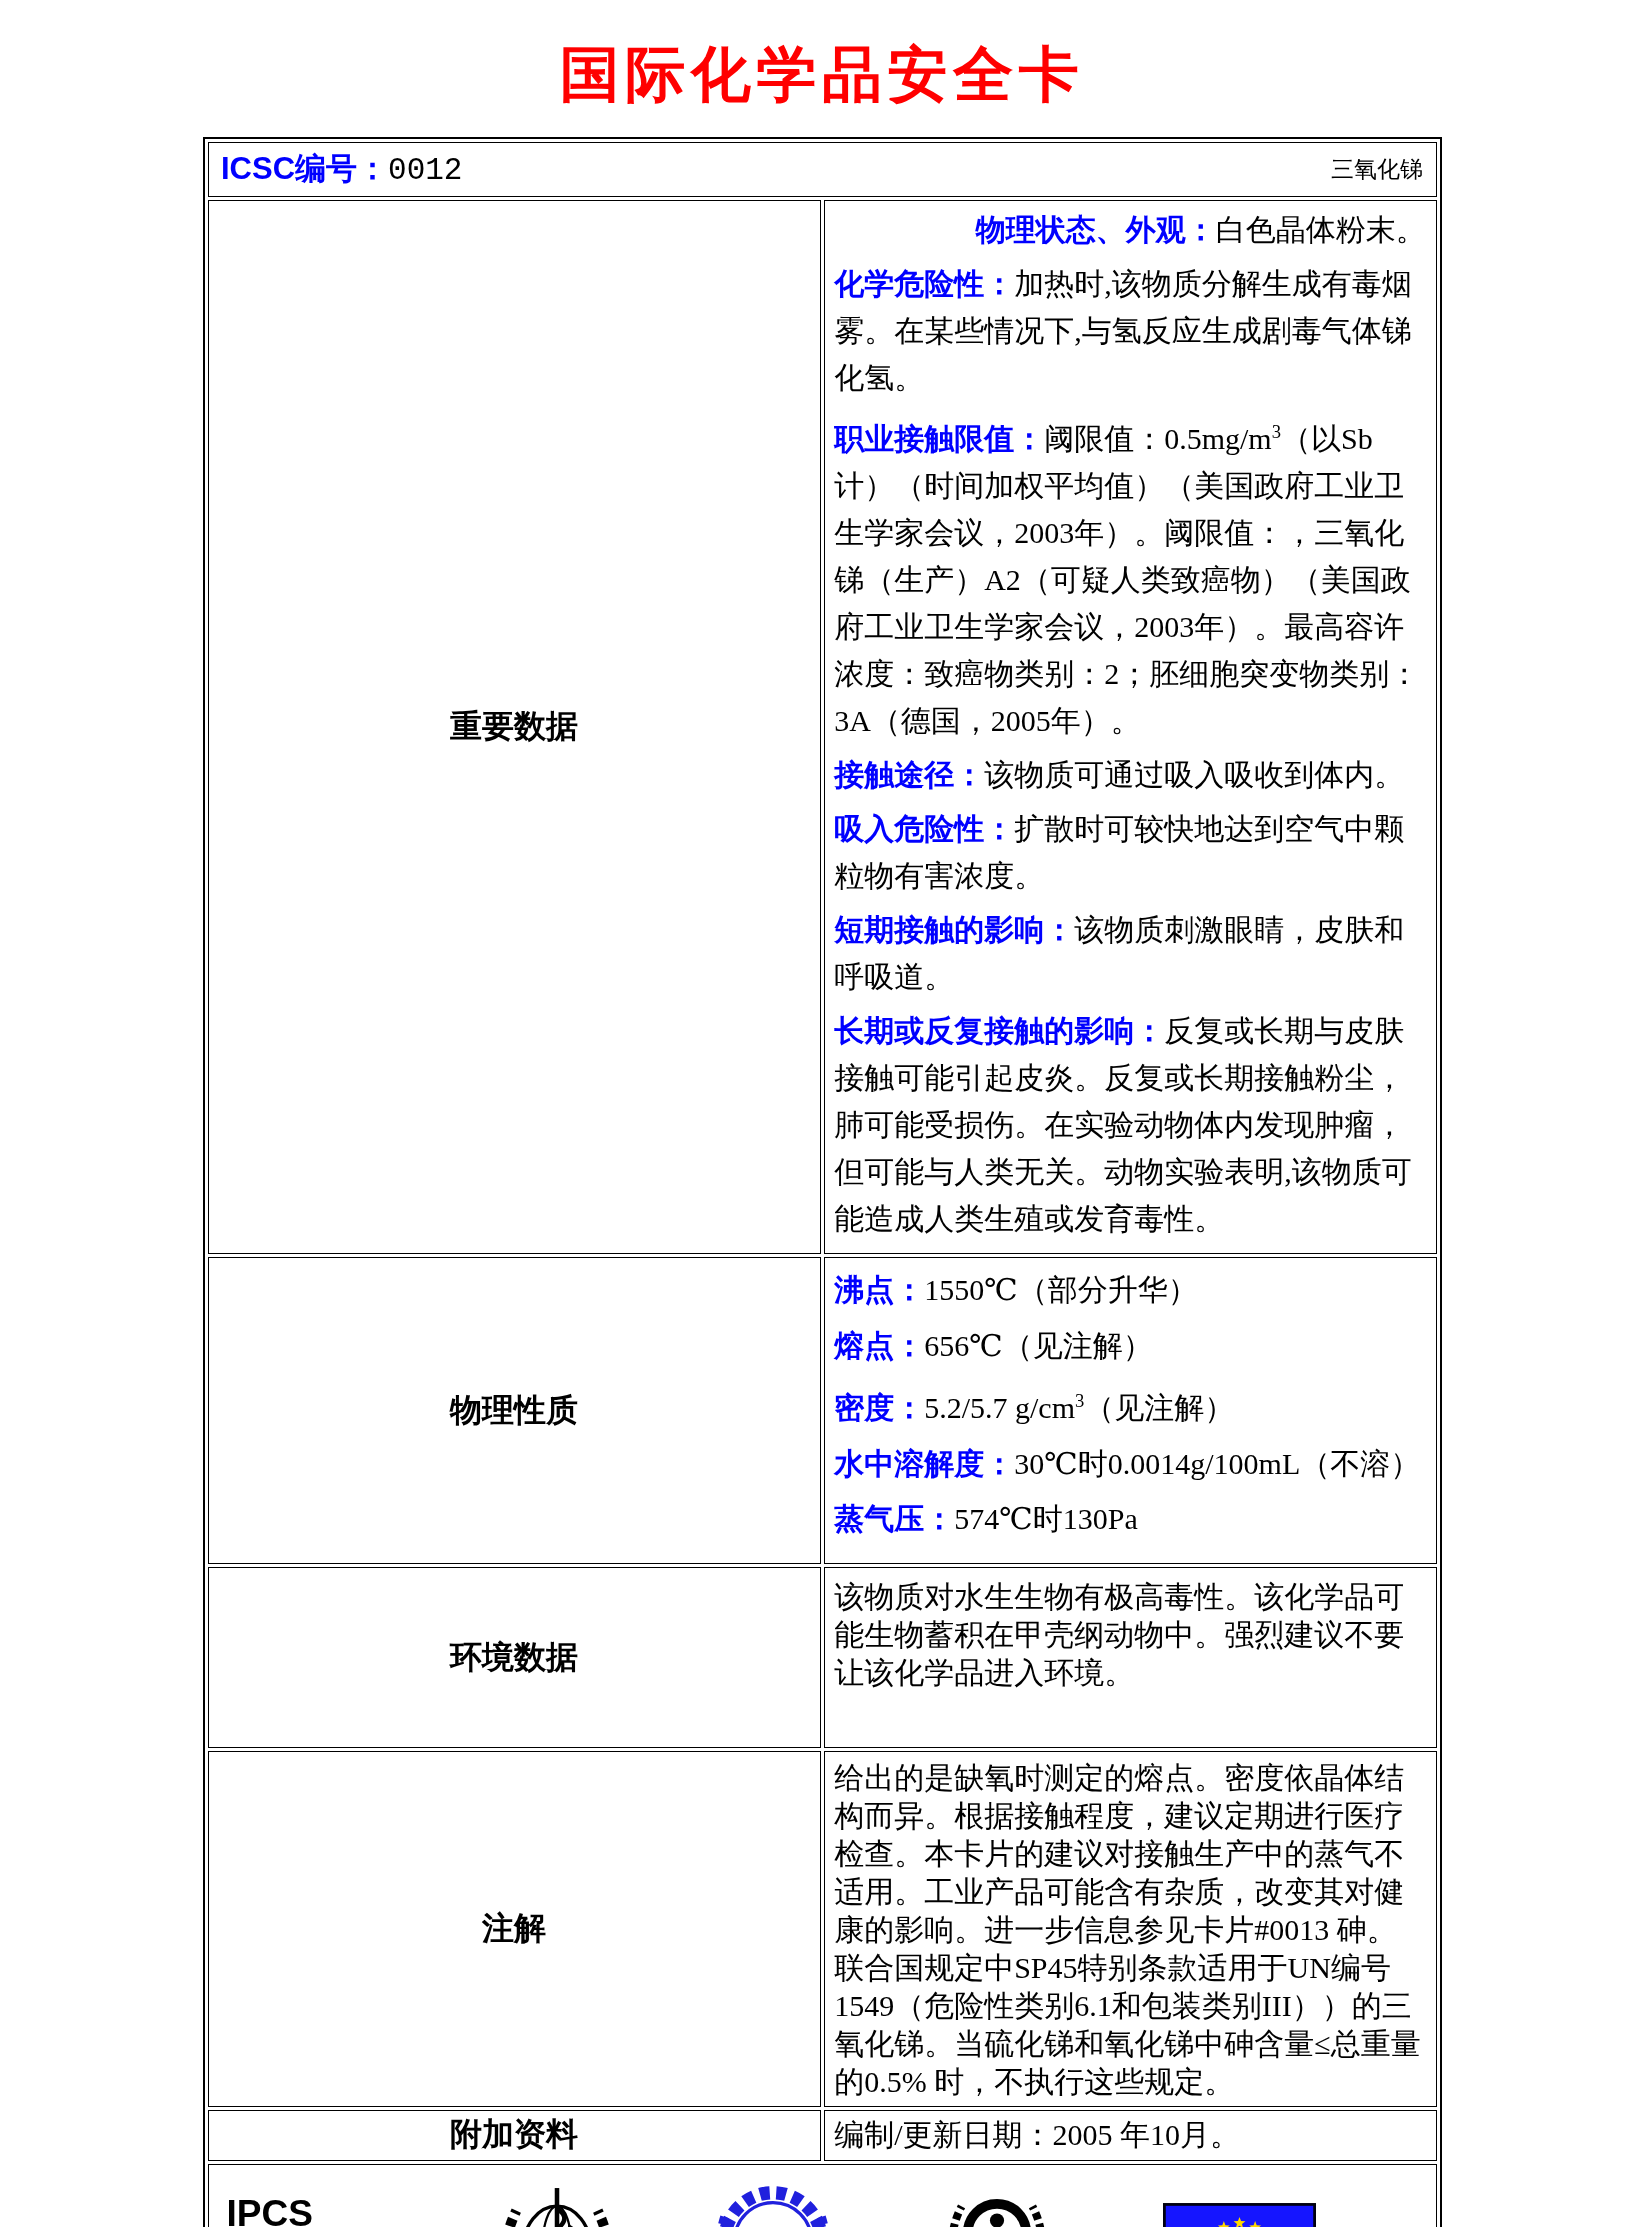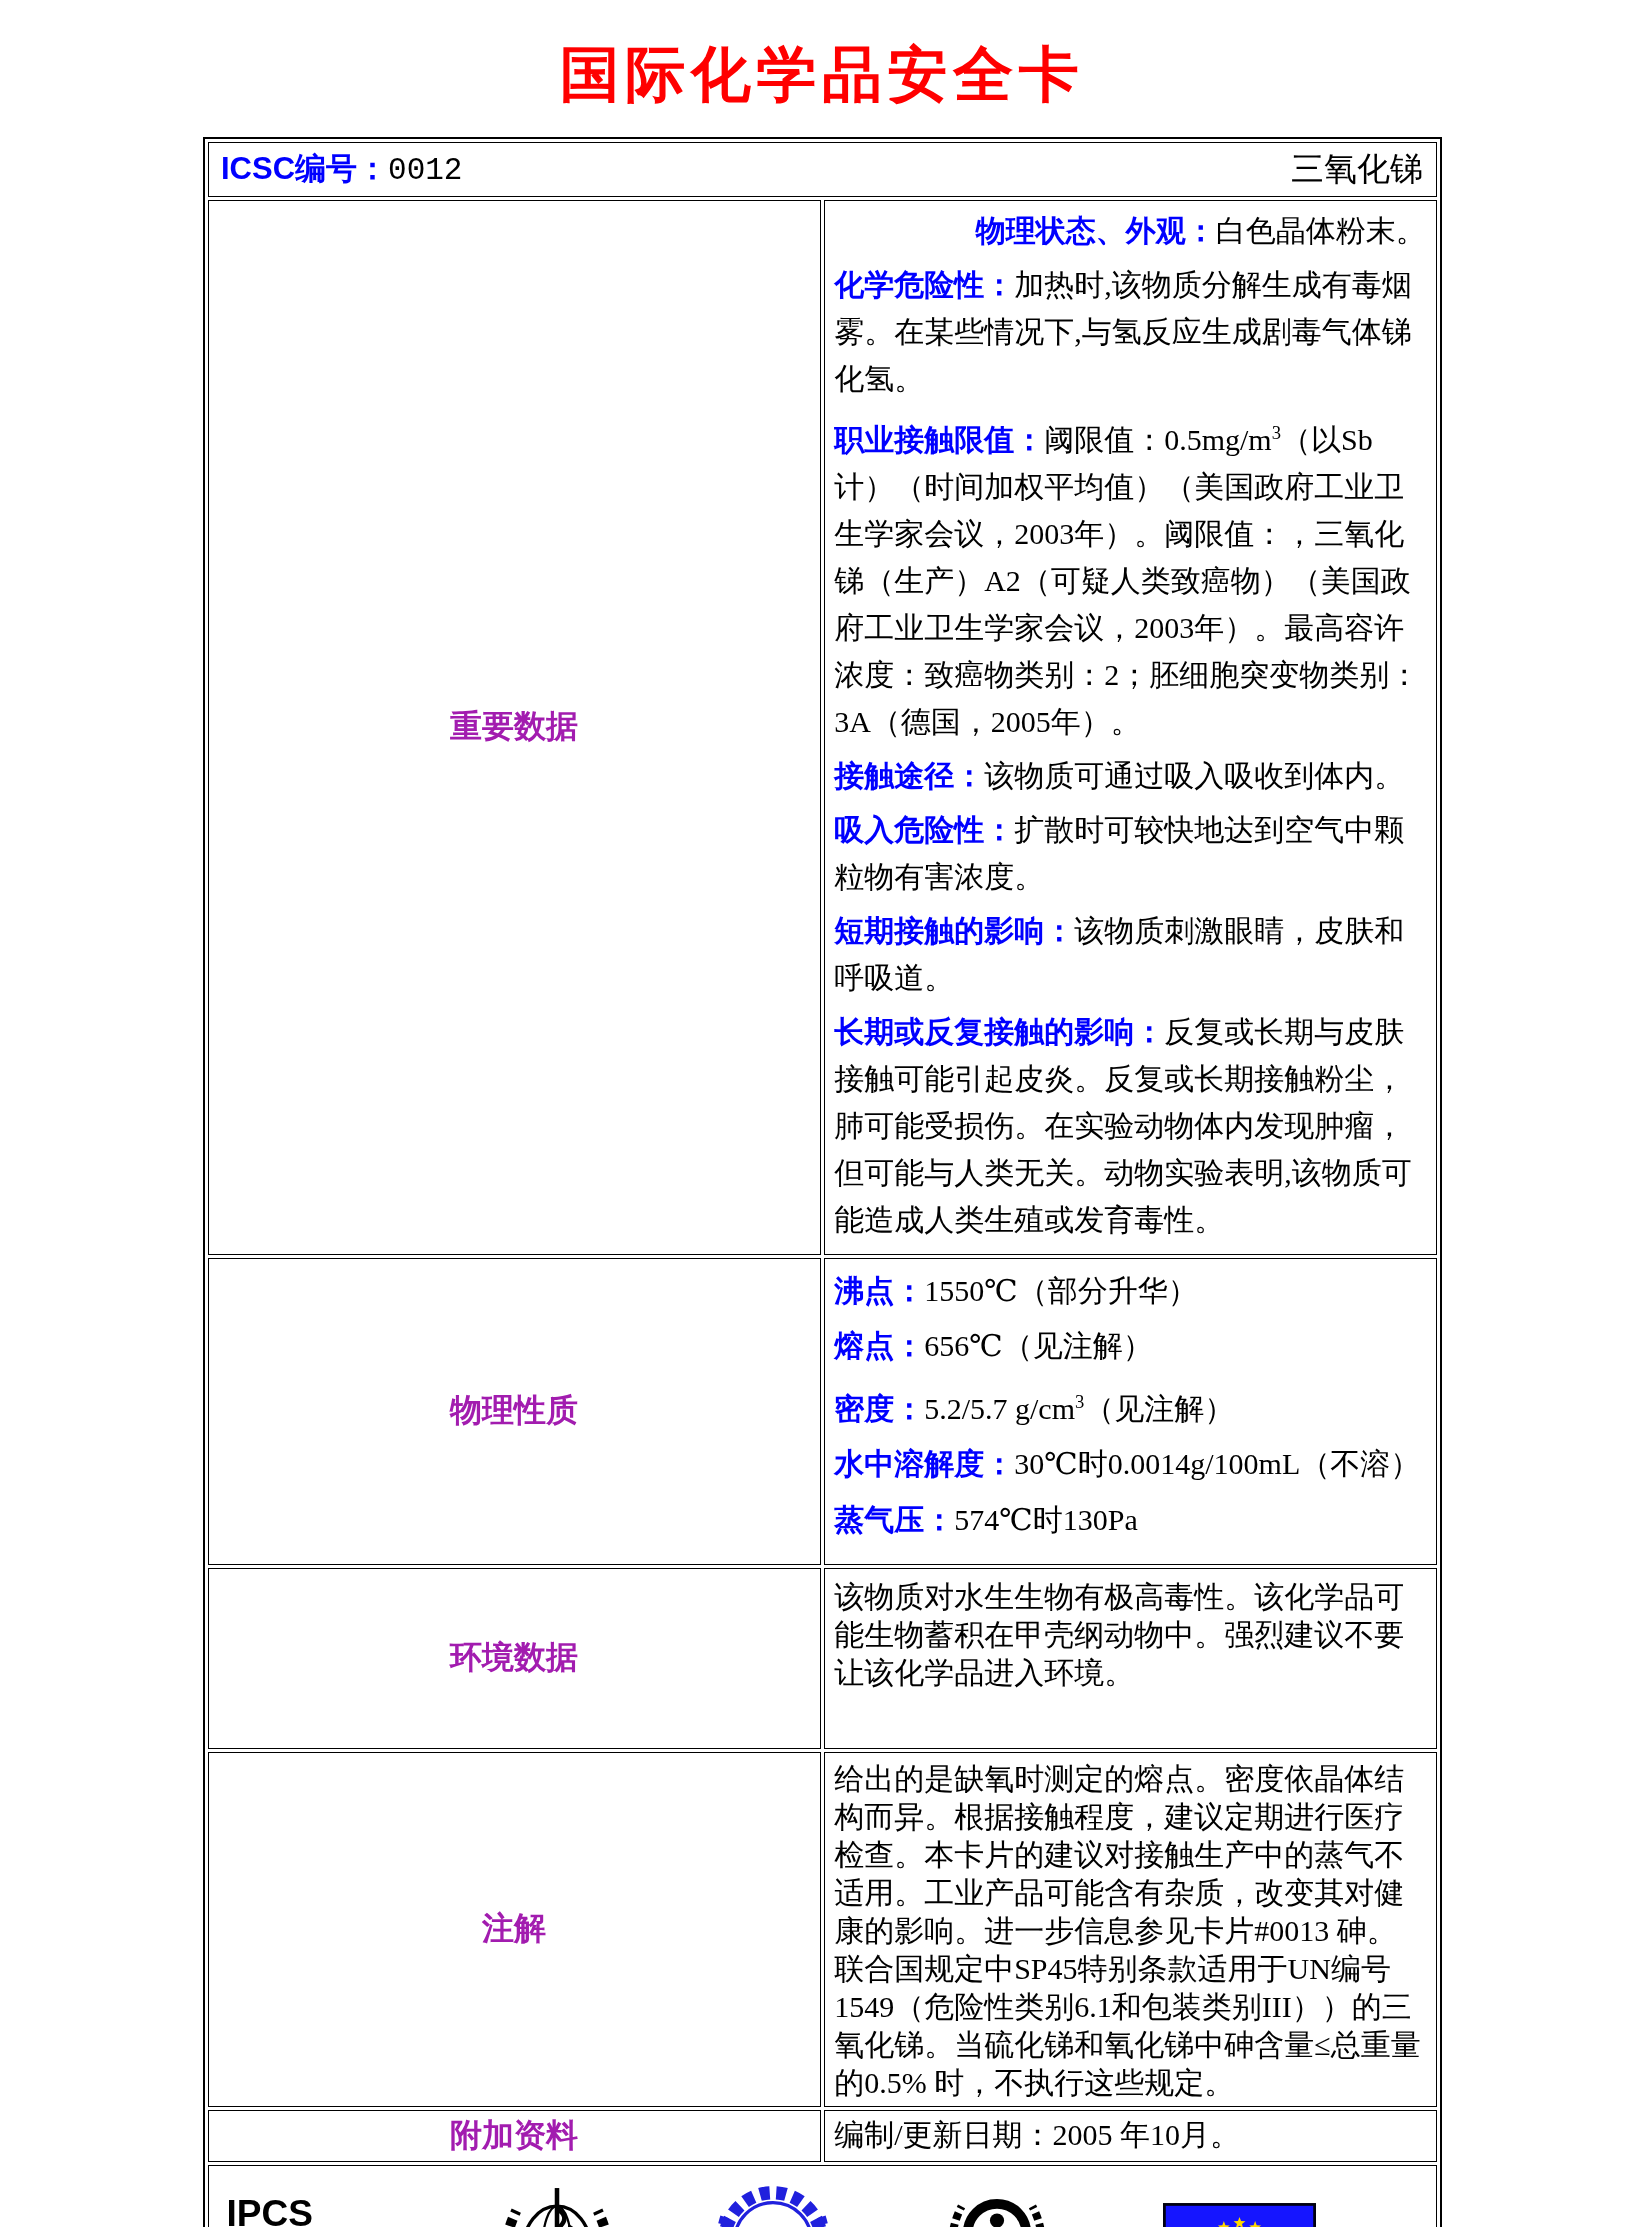--- a/index.html
+++ b/index.html
@@ -26,21 +26,21 @@
     border-collapse:separate;
     border-spacing:3.5px;
     table-layout:fixed;
     background:#fff;
   }
   td{border:1.4px solid #000;vertical-align:top;padding:4.2px 9.7px;box-sizing:border-box;}
   td.lbl{
     width:169px;
     text-align:center;
     vertical-align:middle;
-    color:#a21caf;
+    color:#000000;
     font-family:"Liberation Sans","DejaVu Sans",sans-serif;
     font-weight:bold;
     font-size:32px;
     padding:2.8px 1.4px;
   }
   
   .r-header td{height:55px;vertical-align:middle;text-align:center;}
   .r-important td.content{height:733px;}
   .r-physical td.content{height:307px;}
   .r-env td.content{height:181px;}
@@ -49,21 +49,21 @@
   .r-logos td{height:189px;}
 
   .hdr-flex{display:flex;justify-content:space-between;align-items:center;padding:0 2.8px;}
   .hdr-left{font-size:31px;}
   .k{
     color:#0000FF;
     font-weight:bold;
     font-family:"Liberation Sans","DejaVu Sans",sans-serif;
   }
   .hdr-num{font-family:"Liberation Mono","DejaVu Sans Mono",monospace;font-size:31px;}
-  .hdr-name{font-size:33px;}
+  .hdr-name{font-size:23px;}
 
   td.content{font-size:30px;}
   .imp p{margin:7px 0;line-height:47px;}
   .imp p:first-child{margin-top:1.4px;text-align:right;}
   .phys p{margin:12.5px 0;line-height:43px;}
   .phys p:first-child{margin-top:5.6px;}
   .plain{line-height:38px;padding-top:7px;font-size:29px;}
   .env-text{padding-top:9.7px;}
   sup{font-size:0.62em;}
 

